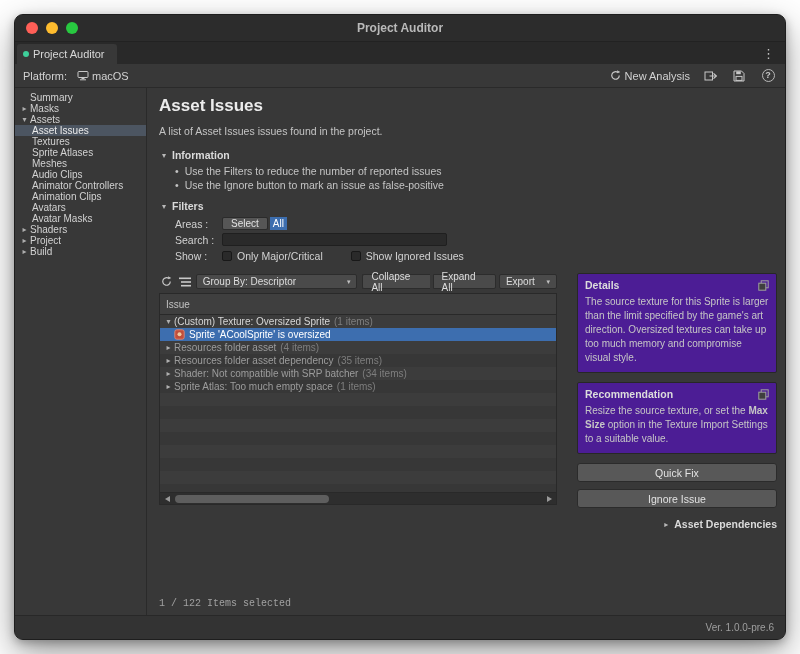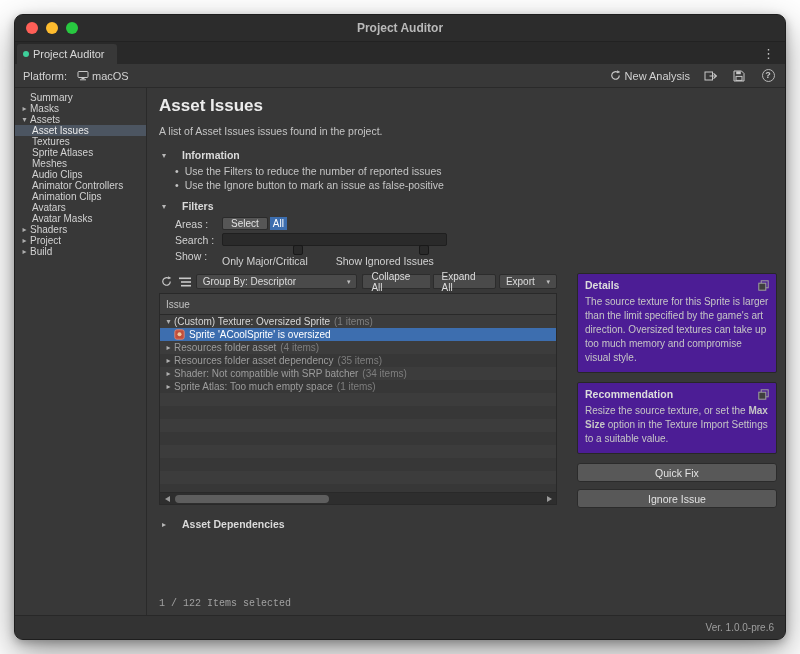--- a/index.html
+++ b/index.html
@@ -48,35 +48,35 @@
   .tree-arrow{width:11px;flex:0 0 auto;text-align:center;font-size:8px;color:#aeaeae;}
   .tree-arrow.collapsed::before{content:"\25B8";}
   .tree-arrow.expanded::before{content:"\25BE";}
   .tree-item.selected{background:#4c5561;}
   .tree-item.selected .tree-label{color:#eaeaea;}
 
   
   .main{flex:1;min-width:0;display:flex;flex-direction:column;padding:6px 8px 0 12px;}
   .page-title{font-size:17px;font-weight:bold;color:#ececec;margin:2px 0 9px;}
   .page-subtitle{font-size:10.5px;color:#c4c4c4;margin-bottom:11px;}
-  .foldout{display:flex;align-items:center;gap:13px;height:14px;font-size:10.5px;font-weight:bold;color:#dadada;}
+  .foldout{display:flex;align-items:center;gap:3px;height:14px;font-size:10.5px;font-weight:bold;color:#dadada;}
   .fo-arrow{width:10px;text-align:center;font-size:8px;color:#b8b8b8;font-weight:normal;}
   .fo-arrow.expanded::before{content:"\25BE";}
   .fo-arrow.collapsed::before{content:"\25B8";}
   .bullets{padding:2px 0 7px 16px;}
   .bullet{font-size:10.5px;color:#c4c4c4;line-height:14px;display:flex;gap:6px;}
   .bullet::before{content:"\2022";color:#c4c4c4;}
 
   .filters-block{padding:3px 0 2px 16px;}
   .filter-row{display:flex;align-items:center;height:15px;font-size:10.5px;margin-bottom:1px;}
   .filter-label{width:47px;color:#d2d2d2;flex:0 0 auto;}
   .select-btn{background:#565656;border:1px solid #2b2b2b;border-radius:2px;height:13px;line-height:11px;padding:0 8px;font-size:10px;color:#e2e2e2;}
   .areas-all{background:#3d6eaf;color:#fff;height:13px;line-height:13px;padding:0 3px;margin-left:2px;font-size:10px;}
   .search-input{width:225px;height:13px;background:#2a2a2a;border:1px solid #1f1f1f;border-radius:2px;color:#d2d2d2;font-size:10px;padding:0 4px;outline:none;font-family:"Liberation Sans","DejaVu Sans",sans-serif;}
-  .cb-group{display:flex;align-items:flex-end;margin-right:28px;flex-direction:column;}
+  .cb-group{display:flex;align-items:center;margin-right:28px;}
   .checkbox{width:10px;height:10px;background:#2a2a2a;border:1px solid #181818;border-radius:2px;margin-right:5px;flex:0 0 auto;}
 
   
   .split{display:flex;gap:20px;margin-top:7px;}
   .table-col{flex:1;min-width:0;display:flex;flex-direction:column;}
   .issues-toolbar{display:flex;align-items:center;gap:3px;height:17px;margin-bottom:3px;}
   .flat-icon{width:16px;height:14px;display:flex;align-items:center;justify-content:center;}
   .dropdown{background:#4a4a4a;border:1px solid #2c2c2c;border-radius:2px;height:15px;display:flex;align-items:center;font-size:10px;color:#dddddd;padding:0 6px;}
   .groupby{width:168px;}
   .dd-arrow{margin-left:auto;font-size:7px;color:#c0c0c0;padding-left:6px;}
@@ -102,21 +102,21 @@
   .row-count{color:#7e7e7e;margin-left:4px;}
   .sprite-icon{width:13px;height:11px;display:flex;align-items:center;margin-right:2px;flex:0 0 auto;}
   .table-filler{flex:1;background:repeating-linear-gradient(180deg,#3c3c3c 0 13px,#373737 13px 26px);}
   .hscrollbar{height:12px;background:#2e2e2e;border:1px solid #292929;border-top:none;display:flex;align-items:center;padding:0 2px;gap:3px;}
   .sb-btn{width:10px;height:10px;display:flex;align-items:center;justify-content:center;}
   .tri-l{width:0;height:0;border-top:3.5px solid transparent;border-bottom:3.5px solid transparent;border-right:5px solid #999999;}
   .tri-r{width:0;height:0;border-top:3.5px solid transparent;border-bottom:3.5px solid transparent;border-left:5px solid #999999;}
   .sb-track{flex:1;height:8px;position:relative;}
   .sb-thumb{position:absolute;left:0;top:0;height:8px;width:42%;background:#5e5e5e;border-radius:4px;}
 
-  .deps-foldout{margin-top:7px;}
+  .deps-foldout{margin-top:7px;justify-content:flex-end;}
   .sel-status{margin-top:auto;padding:5px 0 6px;font-size:10px;color:#a0a0a0;font-family:Liberation Mono, monospace;}
 
   
   .details-col{width:200px;flex:0 0 auto;display:flex;flex-direction:column;}
   .dbox{background:#4c1d95;border:1px solid #272727;border-radius:2px;padding:5px 7px 7px;margin-bottom:9px;}
   .dbox-head{display:flex;align-items:center;justify-content:space-between;font-weight:bold;font-size:10.5px;color:#dcdcdc;margin-bottom:4px;}
   .dbox-body{font-size:10px;color:#c6c6c6;line-height:1.4;}
   .action-btn{height:19px;background:#585858;border:1px solid #2b2b2b;border-radius:3px;display:flex;align-items:center;justify-content:center;font-size:10.5px;color:#e2e2e2;}
   .action-btn.first{margin-top:auto;}
   .action-btn + .action-btn{margin-top:7px;margin-bottom:2px;}

